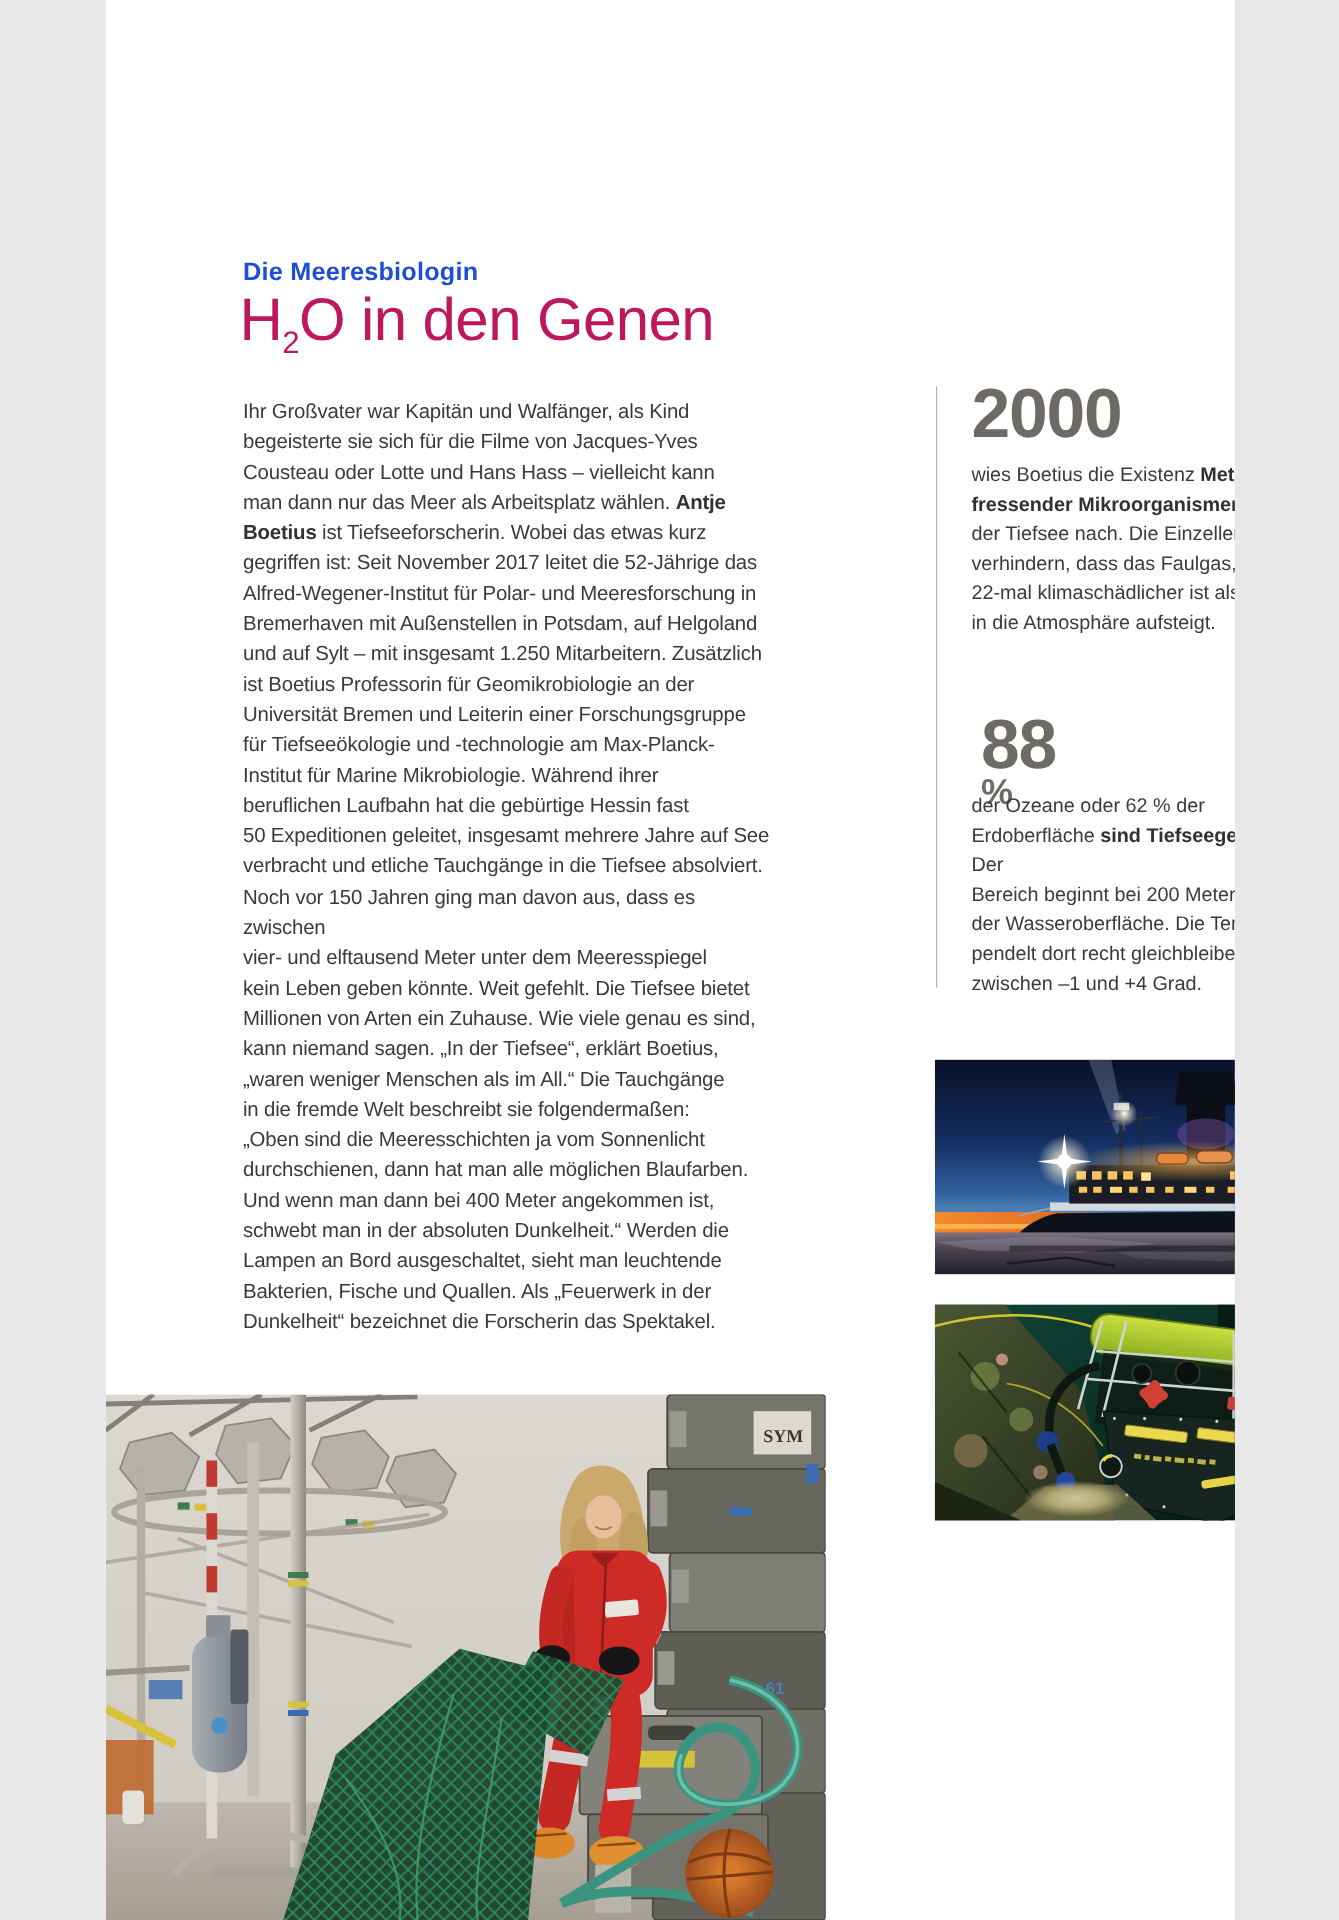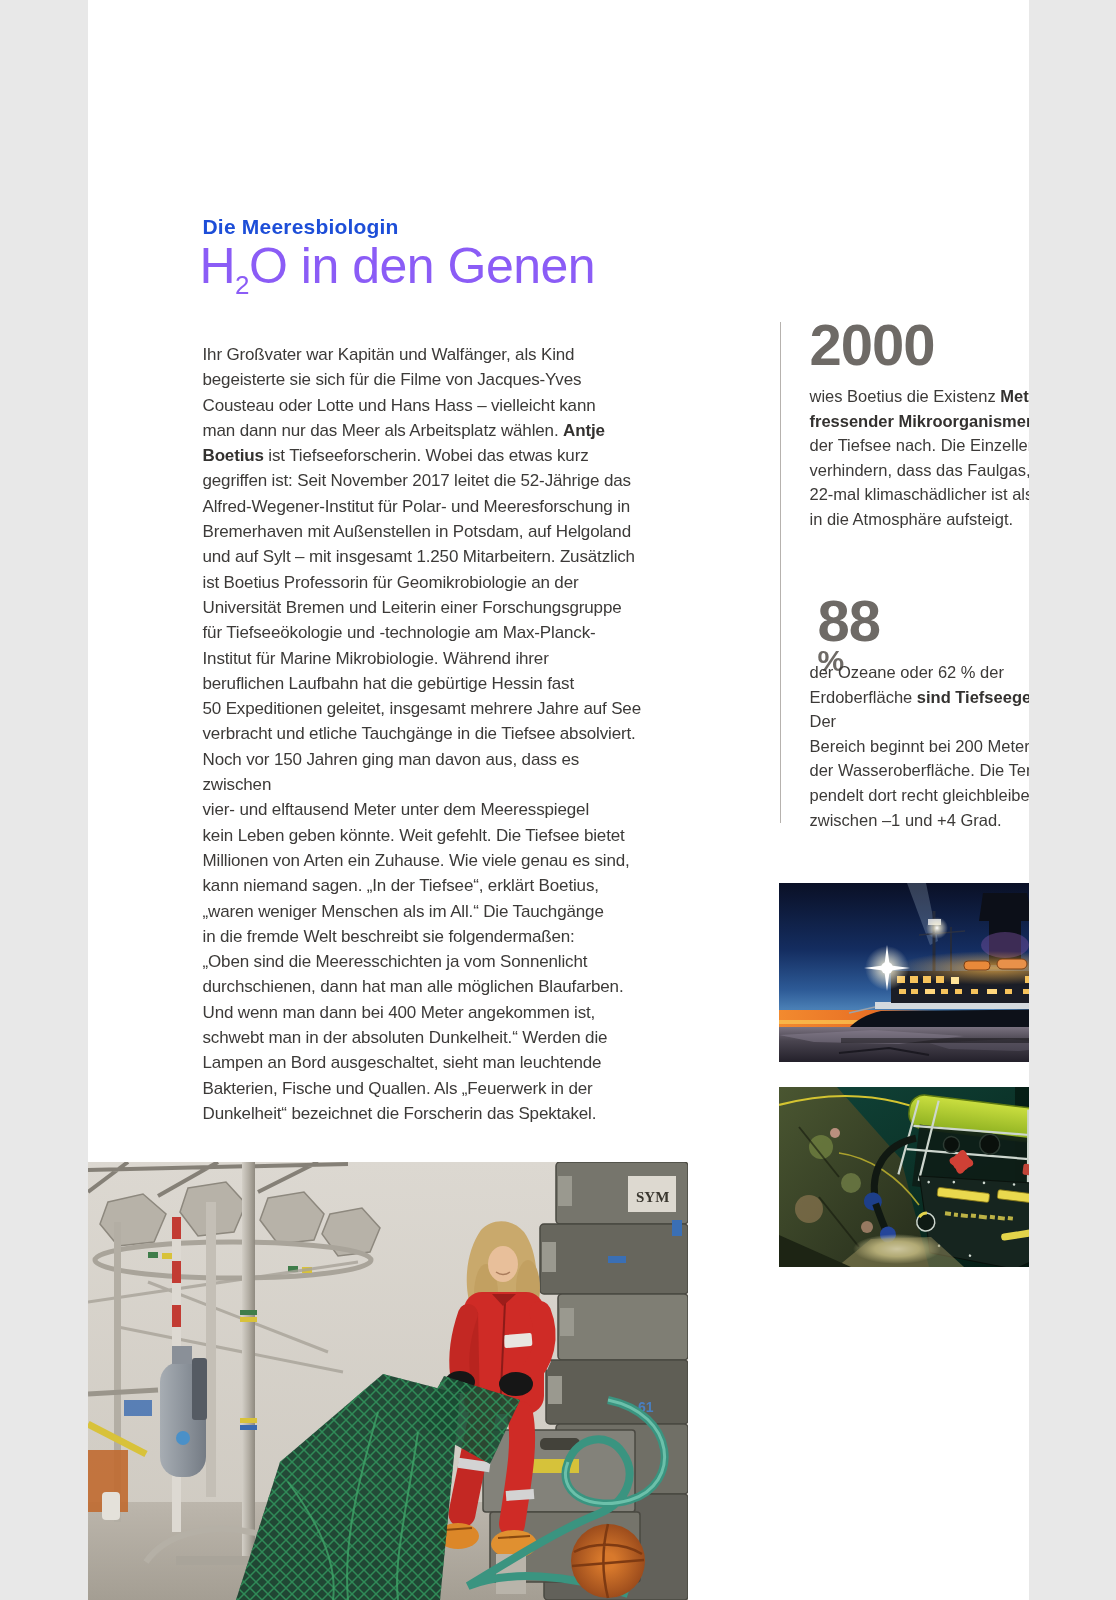--- a/index.html
+++ b/index.html
@@ -1,24 +1,24 @@
 <!DOCTYPE html>
 <html><head>
 <meta charset="utf-8">
 <style>
   html,body{margin:0;padding:0;background:#e8e8e8;}
   #page{position:relative;width:941px;height:1600px;background:#ffffff;overflow:hidden;
         font-family:"Liberation Sans",sans-serif;margin:0 auto;}
   .abs{position:absolute;}
   .global-label{top:61px;left:946px;font-size:17px;font-weight:700;color:#161412;letter-spacing:0.2px;}
   .kicker{top:215px;left:115px;font-size:21px;font-weight:700;color:#1d4ed8;letter-spacing:0.2px;}
-  .title{top:239px;left:112px;font-size:50px;font-weight:400;color:#8b5cf6;letter-spacing:-0.5px;line-height:1.1;}
+  .title{top:239px;left:112px;font-size:50px;font-weight:400;color:#be185d;letter-spacing:-0.5px;line-height:1.1;}
   .title sub{font-size:0.52em;}
   .body-text{top:330px;left:115px;width:445px;font-size:17px;line-height:25.3px;color:#3c3a38;
-             white-space:pre-line;letter-spacing:-0.15px;margin-top:12px;}
+             white-space:pre-line;letter-spacing:-0.15px;}
   .body-text b,.stat-text b{font-weight:700;color:#33312f;}
   .divider{top:322px;left:692px;width:1px;height:501px;background:#b6b2ae;}
   .stat-number-row{left:722px;display:flex;align-items:baseline;color:#6e6a66;}
   .stat-number{font-size:58px;font-weight:700;letter-spacing:-1px;line-height:0.8;}
   .stat-percent{font-size:30px;font-weight:700;margin-left:8px;}
   .stat-one-number{top:322px;text-align:right;}
   .stat-two-number{top:598px;flex-direction:column;}
   .stat-text{left:722px;width:285px;font-size:16.5px;line-height:24.6px;color:#3c3a38;white-space:pre-line;}
   .stat-one-text{top:384px;}
   .stat-two-text{top:660px;}

